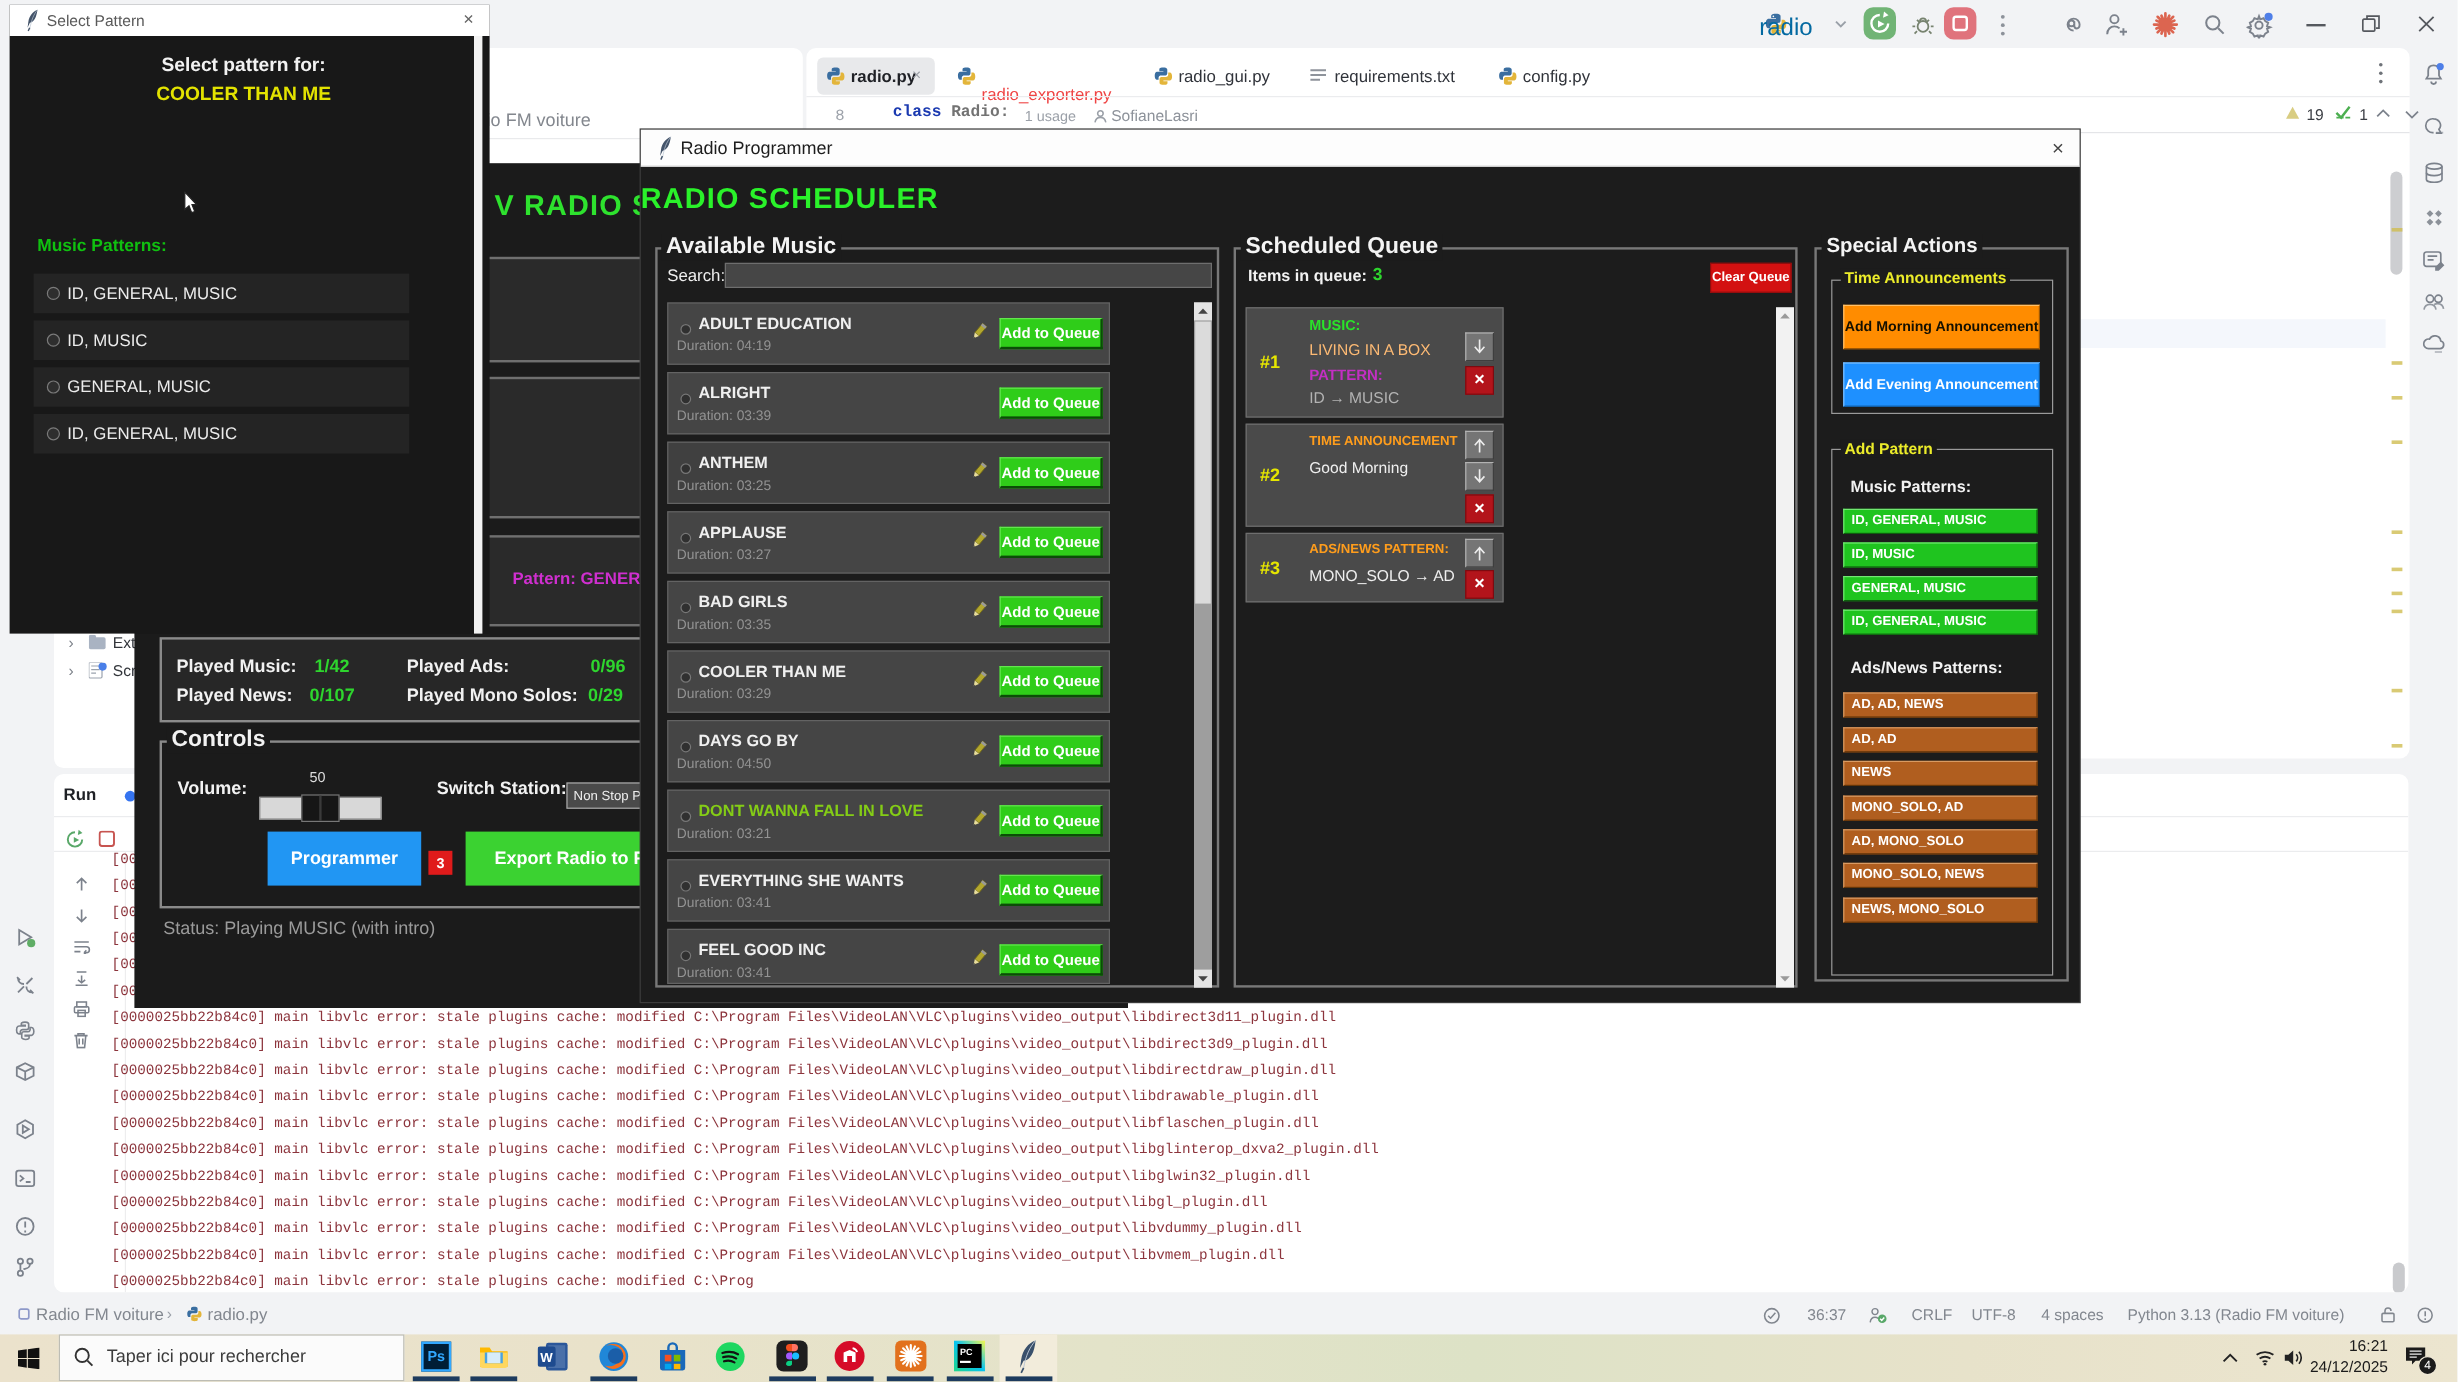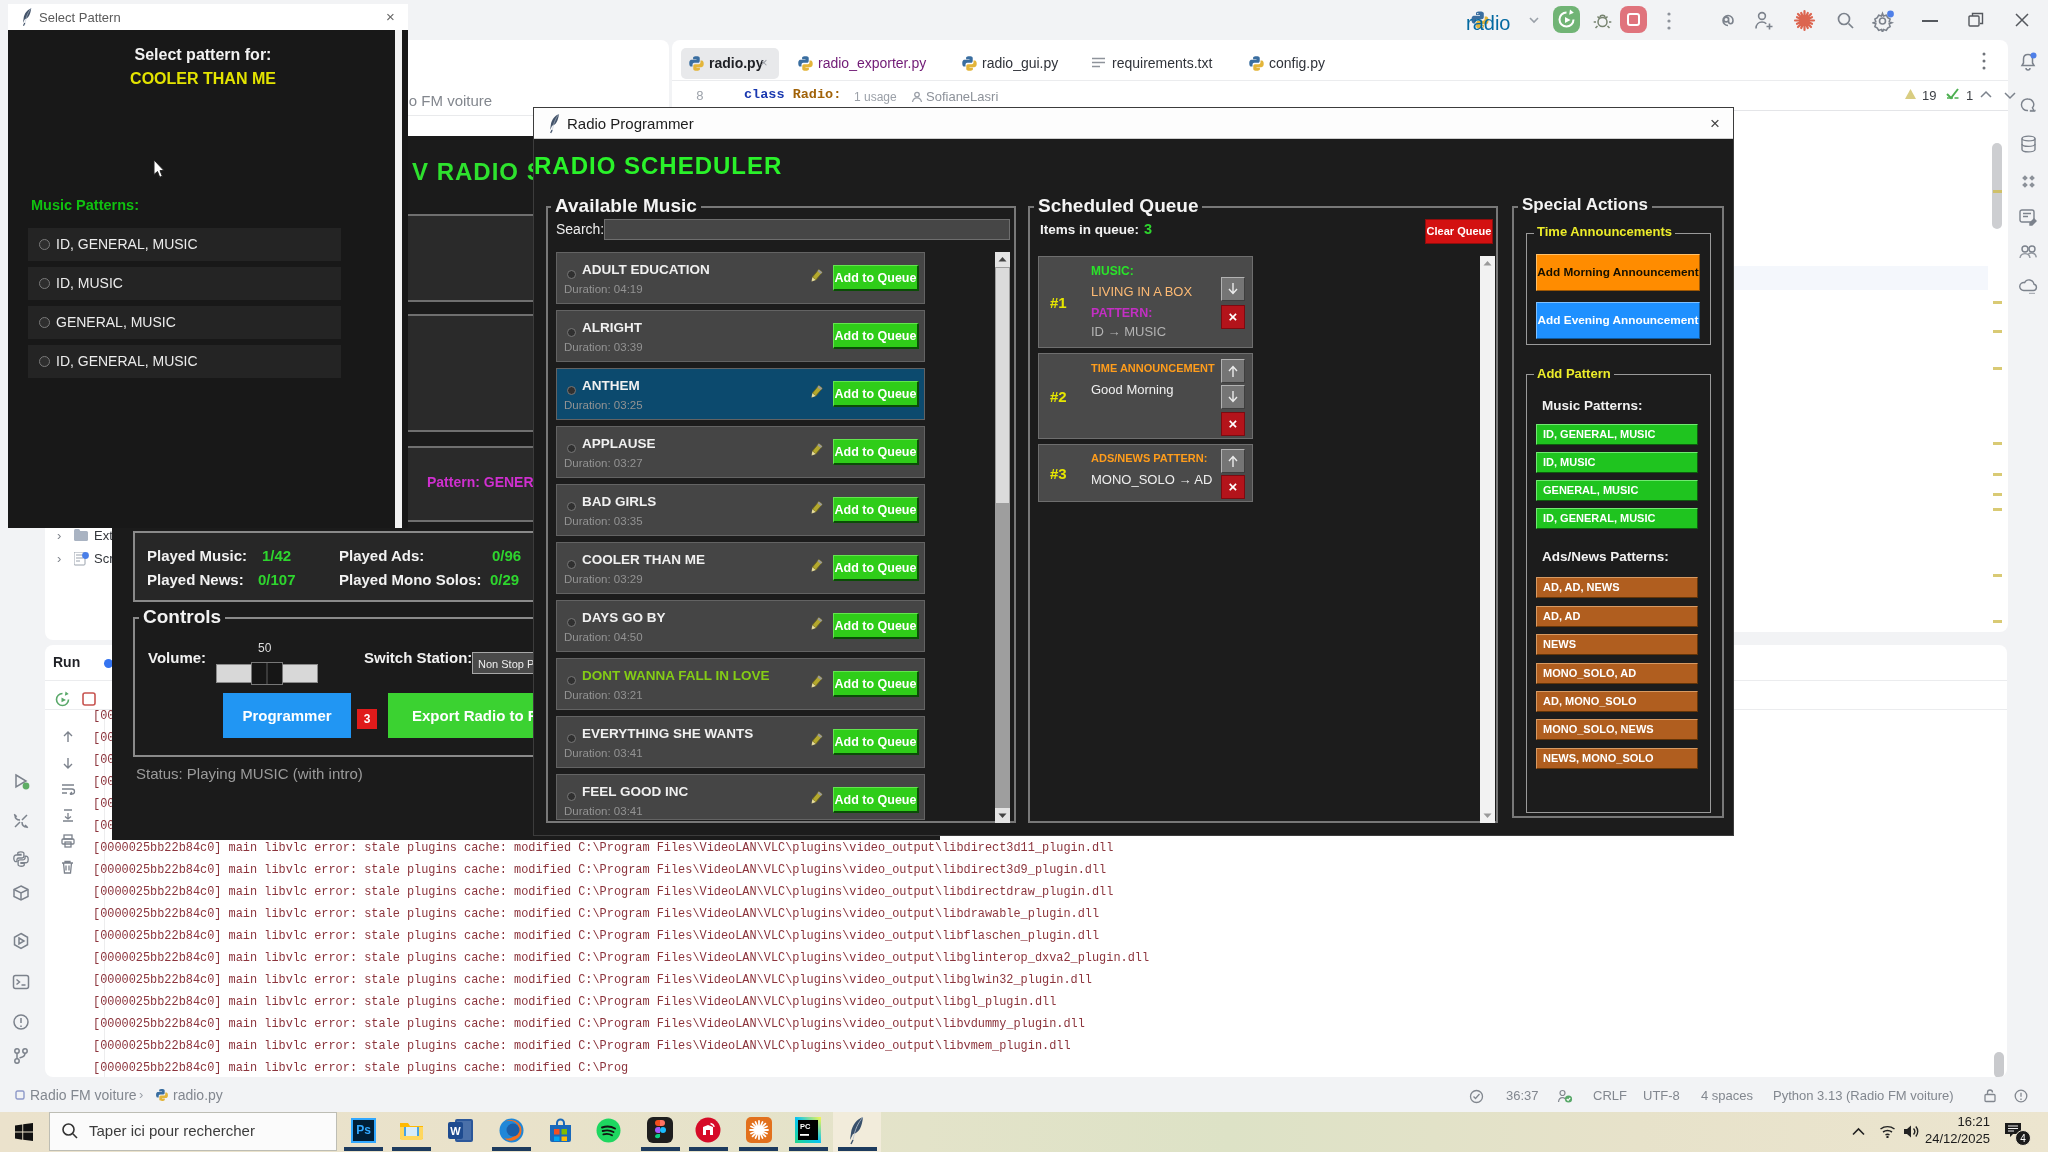--- a/index.html
+++ b/index.html
@@ -182,21 +182,21 @@
         </svg>
       </div>
   <div class="abs" style="left:37px;top:15px;font-size:14px;color:#1f2126;font-weight:bold;">radio.py</div>
   <div class="abs" style="left:88px;top:15px;font-size:13px;color:#9b9fa6;">×</div>
   <div class="abs" style="left:125px;top:15px;width:17px;height:17px;">
         <svg width="17" height="17" viewBox="0 0 20 20">
           <path d="M9.8 1.5c-4 0-3.8 1.7-3.8 1.7v1.9h4v.6H4.2S1.5 5.4 1.5 9.6c0 4.2 2.4 4 2.4 4h1.4v-2s-.1-2.4 2.3-2.4h4s2.2 0 2.2-2.2V3.5s.3-2-4-2z" fill="#3a6ea0"></path>
           <path d="M10.2 18.5c4 0 3.8-1.7 3.8-1.7v-1.9h-4v-.6h5.8s2.7.3 2.7-3.9c0-4.2-2.4-4-2.4-4h-1.4v2s.1 2.4-2.3 2.4h-4s-2.2 0-2.2 2.2v3.5s-.3 2 4 2z" fill="#e3b53a"></path>
         </svg>
       </div>
-  <div class="abs" style="left:146px;top:15px;font-size:14px;color:#701a75;">radio_exporter.py</div>
+  <div class="abs" style="left:146px;top:30px;font-size:14px;color:#ef4444;">radio_exporter.py</div>
   <div class="abs" style="left:289px;top:15px;width:17px;height:17px;">
         <svg width="17" height="17" viewBox="0 0 20 20">
           <path d="M9.8 1.5c-4 0-3.8 1.7-3.8 1.7v1.9h4v.6H4.2S1.5 5.4 1.5 9.6c0 4.2 2.4 4 2.4 4h1.4v-2s-.1-2.4 2.3-2.4h4s2.2 0 2.2-2.2V3.5s.3-2-4-2z" fill="#3a6ea0"></path>
           <path d="M10.2 18.5c4 0 3.8-1.7 3.8-1.7v-1.9h-4v-.6h5.8s2.7.3 2.7-3.9c0-4.2-2.4-4-2.4-4h-1.4v2s.1 2.4-2.3 2.4h-4s-2.2 0-2.2 2.2v3.5s-.3 2 4 2z" fill="#e3b53a"></path>
         </svg>
       </div>
   <div class="abs" style="left:310px;top:15px;font-size:14px;color:#30333a;">radio_gui.py</div>
   <div class="abs" style="left:419px;top:16px;width:16px;height:14px;">
         <svg width="16" height="14">
           <path d="M1 2.5h13M1 6.5h13M1 10.5h8" stroke="#8e939b" stroke-width="1.6"></path>
@@ -206,21 +206,21 @@
   <div class="abs" style="left:576px;top:15px;width:17px;height:17px;">
         <svg width="17" height="17" viewBox="0 0 20 20">
           <path d="M9.8 1.5c-4 0-3.8 1.7-3.8 1.7v1.9h4v.6H4.2S1.5 5.4 1.5 9.6c0 4.2 2.4 4 2.4 4h1.4v-2s-.1-2.4 2.3-2.4h4s2.2 0 2.2-2.2V3.5s.3-2-4-2z" fill="#3a6ea0"></path>
           <path d="M10.2 18.5c4 0 3.8-1.7 3.8-1.7v-1.9h-4v-.6h5.8s2.7.3 2.7-3.9c0-4.2-2.4-4-2.4-4h-1.4v2s.1 2.4-2.3 2.4h-4s-2.2 0-2.2 2.2v3.5s-.3 2 4 2z" fill="#e3b53a"></path>
         </svg>
       </div>
   <div class="abs" style="left:597px;top:15px;font-size:14px;color:#30333a;">config.py</div>
   <div class="abs" style="left:0;top:40px;width:1336px;height:1px;background:#ebecee;"></div>
 
   <div class="abs mono" style="left:24px;top:49px;font-size:13px;color:#9da2aa;">8</div>
-  <div class="abs mono" style="left:72px;top:47px;font-size:13.5px;font-weight:bold;"><span style="color:#1a39b0;">class</span> <span style="color:#a16207;text-align:center;">Radio:</span></div>
+  <div class="abs mono" style="left:72px;top:47px;font-size:13.5px;font-weight:bold;"><span style="color:#1a39b0;">class</span> <span style="color:#737373;text-align:center;">Radio:</span></div>
   <div class="abs" style="left:182px;top:50px;font-size:12px;color:#9ba0a8;">1 usage</div>
   <div class="abs" style="left:239px;top:51px;width:12px;height:12px;">
         <svg width="12" height="12" fill="none" stroke="#9ba0a8" stroke-width="1.3">
           <circle cx="6" cy="3.6" r="2.3"></circle>
           <path d="M1.5 11c.5-3 2.3-4.2 4.5-4.2S10 8 10.5 11"></path>
         </svg>
       </div>
   <div class="abs" style="left:254px;top:49px;font-size:13px;color:#8d929a;">SofianeLasri</div>
   <div class="abs" style="left:0;top:70px;width:1336px;height:1px;background:#e4e5e8;"></div>
 
@@ -644,21 +644,21 @@
         </div>
     <div class="abs b" style="left:276px;top:12px;width:86px;height:26px;background:#2fcd19;border-top:1px solid #63e64e;border-left:1px solid #63e64e;border-right:2px solid #0b4d07;border-bottom:2px solid #0b4d07;box-sizing:border-box;color:#fff;font-size:12.5px;text-align:center;line-height:24px;">Add to Queue</div>
   </div>
   <div class="abs" style="left:22px;top:202px;width:369px;height:52px;background:#454545;border:1px solid #636363;box-sizing:border-box;overflow:hidden;">
     <div class="abs" style="left:10px;top:17px;width:9px;height:9px;border:1px solid #777;border-radius:50%;background:#303030;box-sizing:border-box;"></div>
     <div class="abs b" style="left:25px;top:9px;font-size:13.5px;color:#f0f0f0;white-space:nowrap;">ALRIGHT</div>
     <div class="abs" style="left:7px;top:30px;font-size:11.5px;color:#939393;">Duration: 03:39</div>
 
     <div class="abs b" style="left:276px;top:12px;width:86px;height:26px;background:#2fcd19;border-top:1px solid #63e64e;border-left:1px solid #63e64e;border-right:2px solid #0b4d07;border-bottom:2px solid #0b4d07;box-sizing:border-box;color:#fff;font-size:12.5px;text-align:center;line-height:24px;">Add to Queue</div>
   </div>
-  <div class="abs" style="left:22px;top:260px;width:369px;height:52px;background:#0c4a6e;border:1px solid #636363;box-sizing:border-box;overflow:hidden;">
+  <div class="abs" style="left:22px;top:260px;width:369px;height:52px;background:#404040;border:1px solid #636363;box-sizing:border-box;overflow:hidden;">
     <div class="abs" style="left:10px;top:17px;width:9px;height:9px;border:1px solid #777;border-radius:50%;background:#303030;box-sizing:border-box;"></div>
     <div class="abs b" style="left:25px;top:9px;font-size:13.5px;color:#f0f0f0;white-space:nowrap;">ANTHEM</div>
     <div class="abs" style="left:7px;top:30px;font-size:11.5px;color:#939393;">Duration: 03:25</div>
     <div class="abs" style="left:250px;top:15px;width:17px;height:17px;">
           <svg width="17" height="17" viewBox="0 0 17 17">
             <g transform="rotate(40 8.5 8.5)">
               <rect x="6.5" y="1" width="4.5" height="10" fill="#b3a82e" stroke="#6e651a" stroke-width=".7"></rect>
               <rect x="6.5" y="1" width="4.5" height="2.2" fill="#9a9a9a"></rect>
               <path d="M6.5 11l2.25 4.2L11 11z" fill="#e8dd9a"></path>
               <path d="M8.1 14l.65 1.2.65-1.2z" fill="#3a3a3a"></path>

